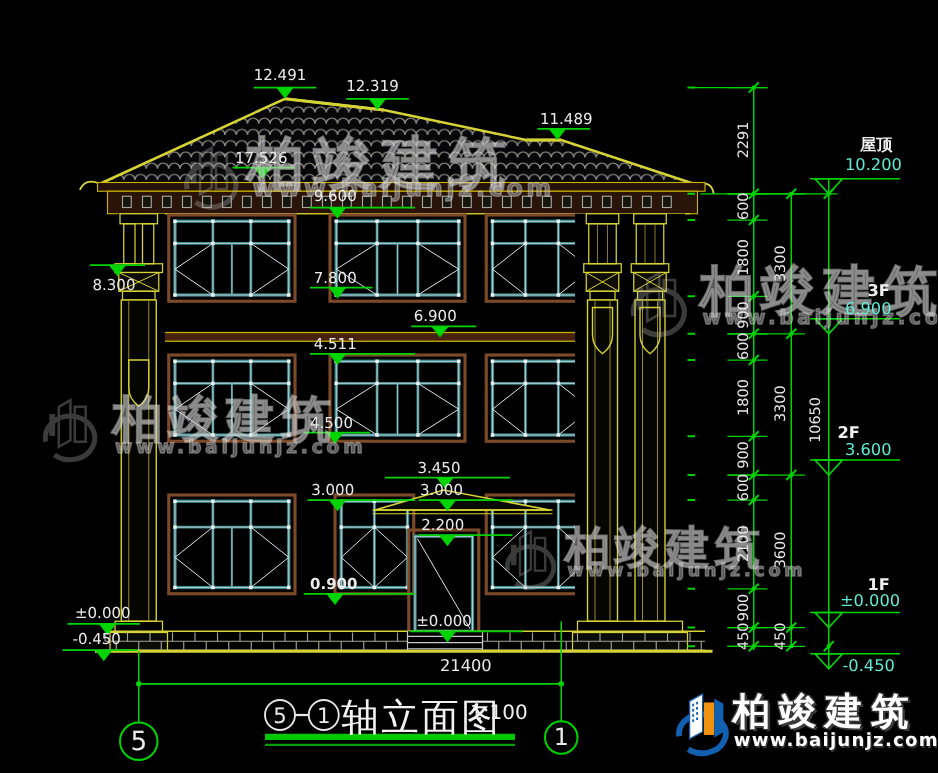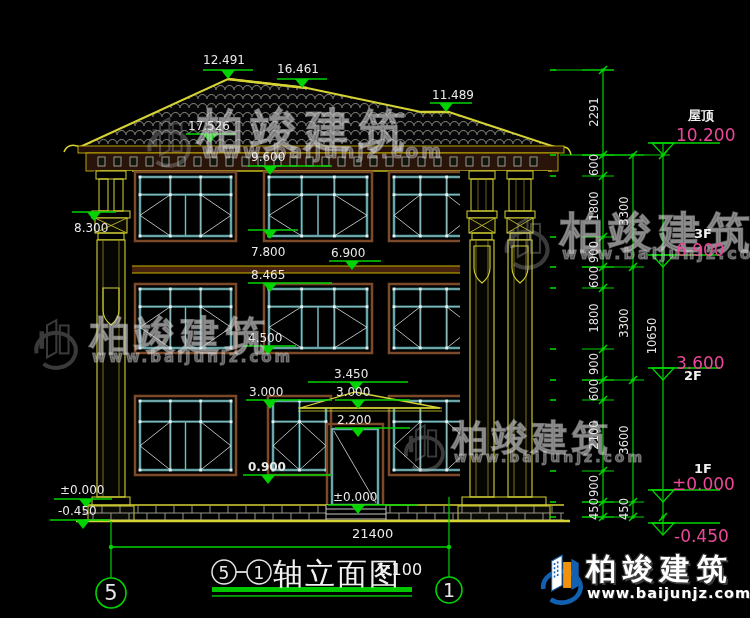--- a/index.html
+++ b/index.html
@@ -3,21 +3,21 @@
 <meta charset="utf-8">
 <style>
   html,body{margin:0;padding:0;background:#000;}
   .stage{position:relative;width:750px;height:618px;background:#000;overflow:hidden;
          font-family:"DejaVu Sans",sans-serif;}
   svg.cad{position:absolute;left:0;top:0;}
   .lbl{position:absolute;color:#eaeaea;font-size:12px;line-height:1.1;white-space:nowrap;}
   .vlbl{position:absolute;color:#e6e6e6;font-size:11.5px;white-space:nowrap;
         transform:translate(-50%,-50%) rotate(-90deg);}
   .flr{position:absolute;color:#f0f0f0;font-size:13px;font-weight:bold;white-space:nowrap;}
-  .elev{position:absolute;color:#ec4899;font-size:17px;white-space:nowrap;}
+  .elev{position:absolute;color:#5eead4;font-size:13px;white-space:nowrap;}
   .bub{position:absolute;color:#eaeaea;text-align:center;}
   .ttl{position:absolute;color:#f2f2f2;font-weight:normal;white-space:nowrap;}
   .wmt{position:absolute;color:rgba(150,150,150,.30);font-weight:bold;white-space:nowrap;
        -webkit-text-stroke:1.1px rgba(235,235,235,.35);
        text-shadow:0 0 1px rgba(255,255,255,.25);}
   .wmu{letter-spacing:3px;}
   .logo-name{position:absolute;color:#fff;font-weight:bold;white-space:nowrap;
        text-shadow:2px 2px 0 #3a3a3a,-1px -1px 0 #3a3a3a,1px -1px 0 #3a3a3a,-1px 1px 0 #3a3a3a;}
   .logo-url{position:absolute;color:#fff;font-weight:bold;white-space:nowrap;
        text-shadow:1px 1px 0 #333;}
@@ -595,43 +595,43 @@
   <svg class="cad" style="left:395px;top:414px" width="55" height="60" viewBox="0 0 100 110" opacity="0.32">
     <path d="M20,78 a34,30 0 1 1 12,18" stroke="#b5b5b5" stroke-width="7" fill="none"></path>
     <path d="M38,30 l16,-9 v55 l-16,9 z" stroke="#b5b5b5" stroke-width="3.5" fill="none"></path>
     <rect x="60" y="30" width="15" height="48" stroke="#b5b5b5" stroke-width="3.5" fill="none"></rect>
     <rect x="25" y="40" width="8" height="30" fill="#b5b5b5"></rect>
   </svg>
   <div class="wmt" style="left:452px;top:414px;font-size:36px;letter-spacing:4px;">柏竣建筑</div>
   <div class="wmt wmu" style="left:454px;top:449px;font-size:14px;">www.baijunjz.com</div>
 
   <div class="lbl" style="left:203px;top:54px;">12.491</div>
-  <div class="lbl" style="left:277px;top:63px;">16.461</div>
+  <div class="lbl" style="left:277px;top:63px;">12.319</div>
   <div class="lbl" style="left:432px;top:89px;">11.489</div>
   <div class="lbl" style="left:188px;top:120px;">17.526</div>
   <div class="lbl" style="left:251px;top:151px;text-align:center;">9.600</div>
   <div class="lbl" style="left:74px;top:198px;margin-top:24px;">8.300</div>
-  <div class="lbl" style="left:251px;top:216px;margin-top:30px;">7.800</div>
+  <div class="lbl" style="left:251px;top:216px;">7.800</div>
   <div class="lbl" style="left:331px;top:247px;">6.900</div>
-  <div class="lbl" style="left:251px;top:269px;">8.465</div>
+  <div class="lbl" style="left:251px;top:269px;">4.511</div>
   <div class="lbl" style="left:248px;top:332px;text-align:center;">4.500</div>
   <div class="lbl" style="left:334px;top:368px;">3.450</div>
   <div class="lbl" style="left:249px;top:386px;">3.000</div>
   <div class="lbl" style="left:336px;top:386px;">3.000</div>
   <div class="lbl" style="left:337px;top:414px;">2.200</div>
   <div class="lbl" style="left:248px;top:461px;font-weight:bold;">0.900</div>
   <div class="lbl" style="left:333px;top:491px;">±0.000</div>
   <div class="lbl" style="left:60px;top:484px;">±0.000</div>
   <div class="lbl" style="left:58px;top:505px;">-0.450</div>
 
   <div class="flr" style="left:688px;top:107px;">屋顶</div>
   <div class="elev" style="left:676px;top:125px;">10.200</div>
   <div class="flr" style="left:694px;top:226px;">3F</div>
   <div class="elev" style="left:676px;top:240px;">6.900</div>
-  <div class="flr" style="left:684px;top:339px;margin-top:29px;">2F</div>
+  <div class="flr" style="left:670px;top:339px;">2F</div>
   <div class="elev" style="left:676px;top:353px;">3.600</div>
   <div class="flr" style="left:694px;top:461px;">1F</div>
   <div class="elev" style="left:672px;top:474px;">±0.000</div>
   <div class="elev" style="left:674px;top:526px;">-0.450</div>
 
   <div class="vlbl" style="left:594px;top:112px;">2291</div>
   <div class="vlbl" style="left:594px;top:165px;">600</div>
   <div class="vlbl" style="left:594px;top:206px;">1800</div>
   <div class="vlbl" style="left:594px;top:252px;">900</div>
   <div class="vlbl" style="left:594px;top:277px;">600</div>

